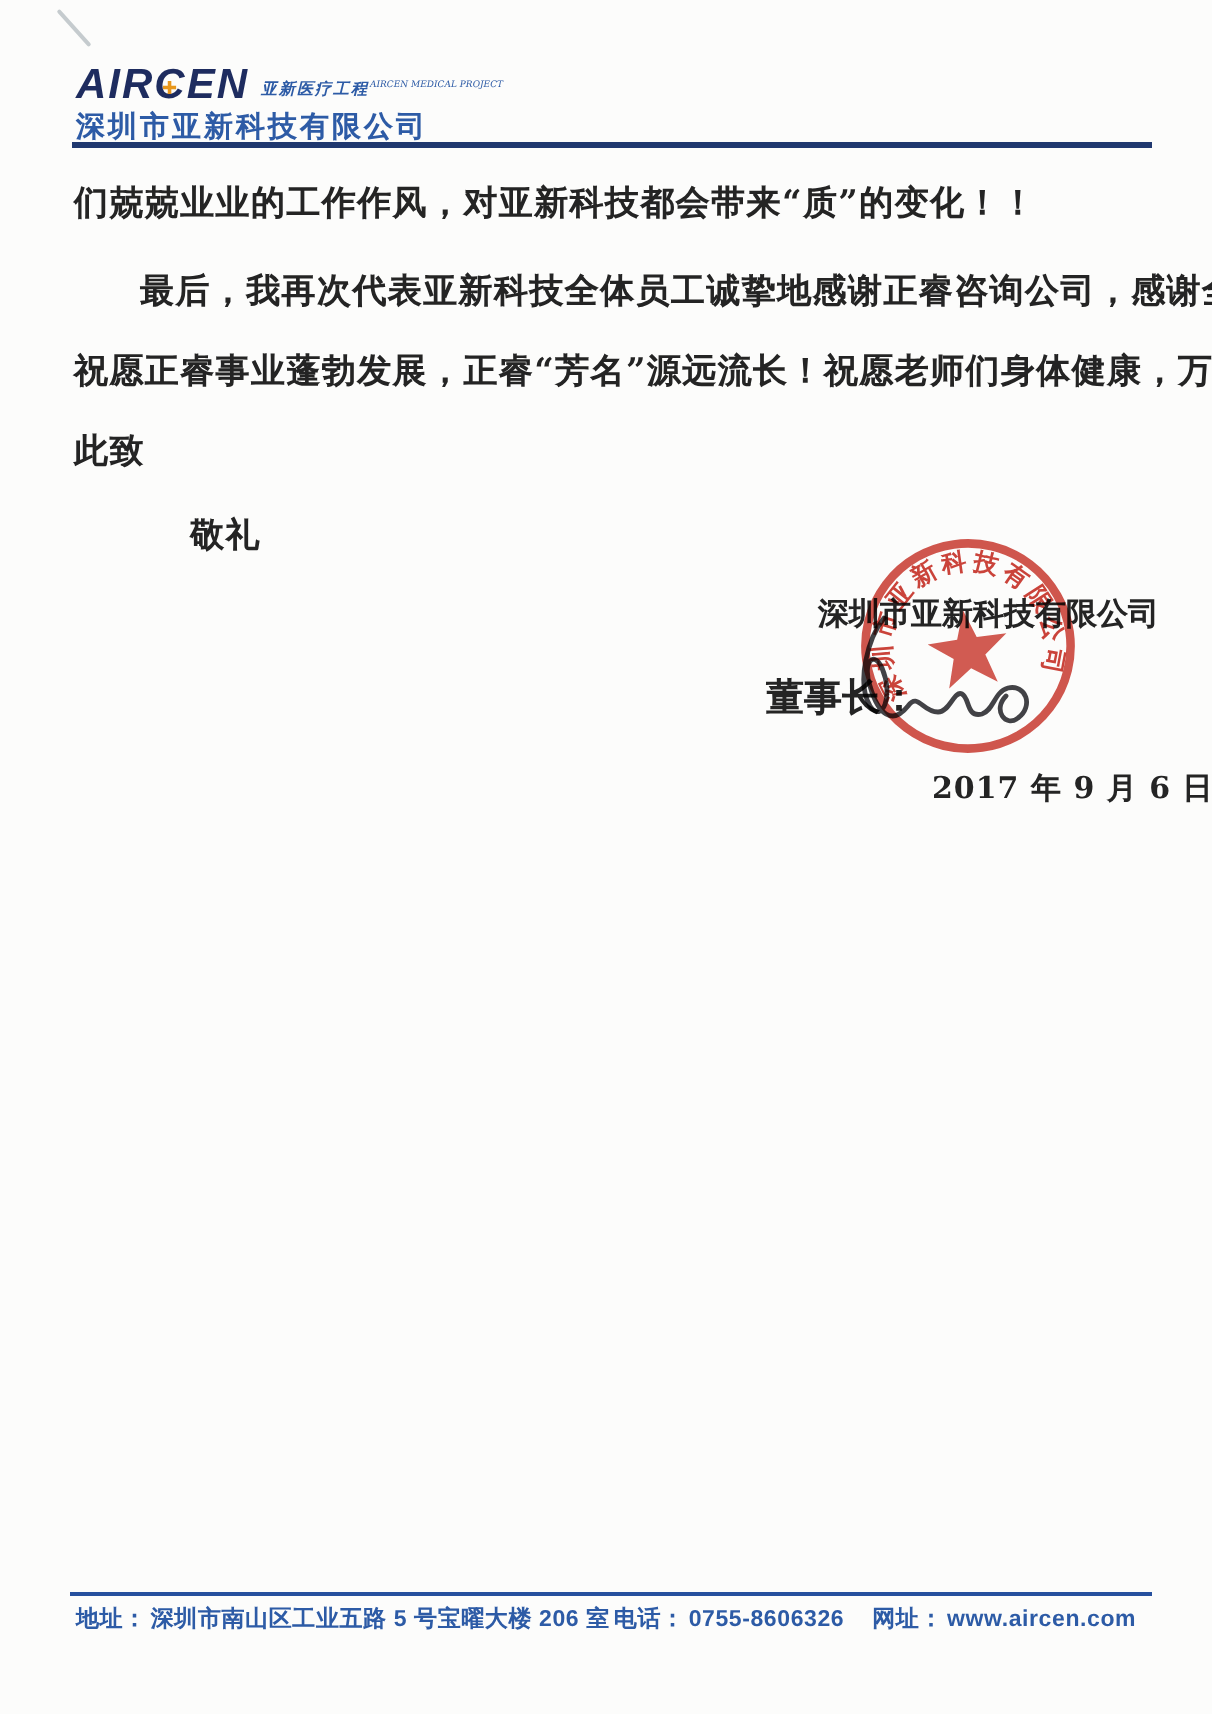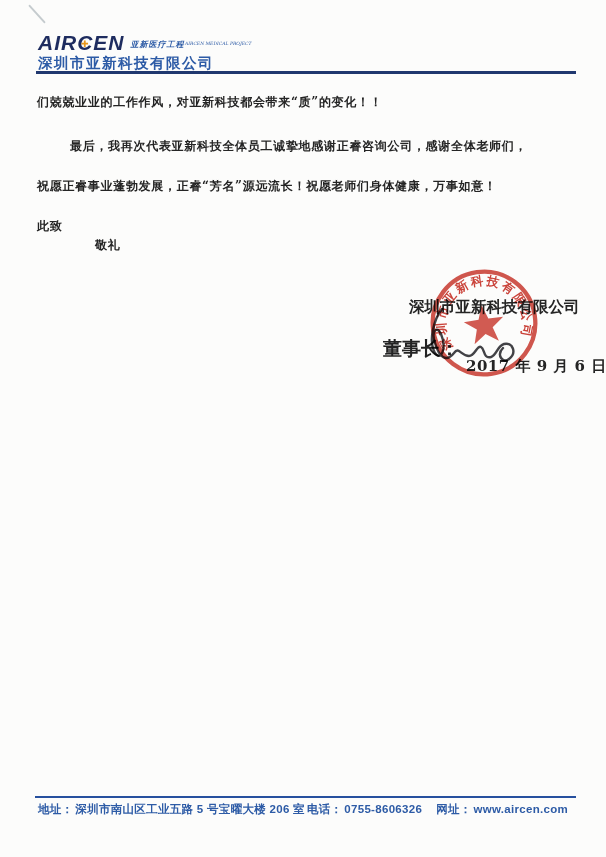--- a/index.html
+++ b/index.html
@@ -26,28 +26,28 @@
   .letterhead-company{
     margin-top:1px;font-size:14.5px;font-weight:700;color:#2d5ba6;letter-spacing:1.5px;
   }
   .header-rule{position:absolute;left:36px;top:71px;width:540px;height:2.5px;background:#20386f;}
   .pen-mark{
     position:absolute;left:36px;top:2px;width:2px;height:24px;background:#aeb6ba;
     transform:rotate(-42deg);border-radius:2px;opacity:.7;
   }
   
   .bl{
-    position:absolute;left:37px;color:#242424;font-size:12px;font-weight:700;
+    position:absolute;left:37px;color:#242424;font-size:17px;font-weight:700;
     letter-spacing:.7px;white-space:nowrap;line-height:20px;
   }
   .bl.indent{padding-left:33px;}
   
   .sig-company{position:absolute;left:409px;top:297px;font-size:15.5px;font-weight:700;color:#242424;letter-spacing:0;white-space:nowrap;z-index:2;}
   .sig-role{position:absolute;left:383px;top:336px;font-size:19px;font-weight:700;color:#242424;white-space:nowrap;z-index:2;}
-  .sig-date{position:absolute;left:466px;top:357px;font-size:15px;font-weight:700;color:#242424;white-space:nowrap;letter-spacing:.5px;z-index:2;}
+  .sig-date{position:absolute;left:466px;top:385px;font-size:15px;font-weight:700;color:#242424;white-space:nowrap;letter-spacing:.5px;z-index:2;}
   .seal{
     position:absolute;left:427px;top:266px;width:114px;height:114px;
     transform:rotate(-8deg);mix-blend-mode:multiply;opacity:.92;z-index:3;
   }
   .handwriting{
     position:absolute;left:420px;top:303px;width:108px;height:70px;
     mix-blend-mode:multiply;z-index:4;
   }
   
   .footer-rule{position:absolute;left:35px;top:796px;width:541px;height:2px;background:#26509e;}
@@ -75,21 +75,21 @@
       </div>
     </div>
     <div class="letterhead-company">深圳市亚新科技有限公司</div>
   </div>
   <div class="header-rule"></div>
 
   <div class="bl" style="top:92px;">们兢兢业业的工作作风，对亚新科技都会带来“质”的变化！！</div>
   <div class="bl indent" style="top:136px;">最后，我再次代表亚新科技全体员工诚挚地感谢正睿咨询公司，感谢全体老师们，</div>
   <div class="bl" style="top:176px;">祝愿正睿事业蓬勃发展，正睿“芳名”源远流长！祝愿老师们身体健康，万事如意！</div>
   <div class="bl" style="top:216px;">此致</div>
-  <div class="bl" style="top:235px;left:95px;">敬礼</div>
+  <div class="bl" style="top:258px;left:95px;">敬礼</div>
 
   <div class="sig-company">深圳市亚新科技有限公司</div>
   <div class="sig-role">董事长：</div>
   <div class="sig-date">2017 年 9 月 6 日</div>
 
   <div class="seal">
     <svg width="114" height="114" viewBox="0 0 120 120">
       <defs>
         <path id="sealArc" d="M 21.5 75 A 41 41 0 1 1 98.5 75" fill="none"></path>
       </defs>

